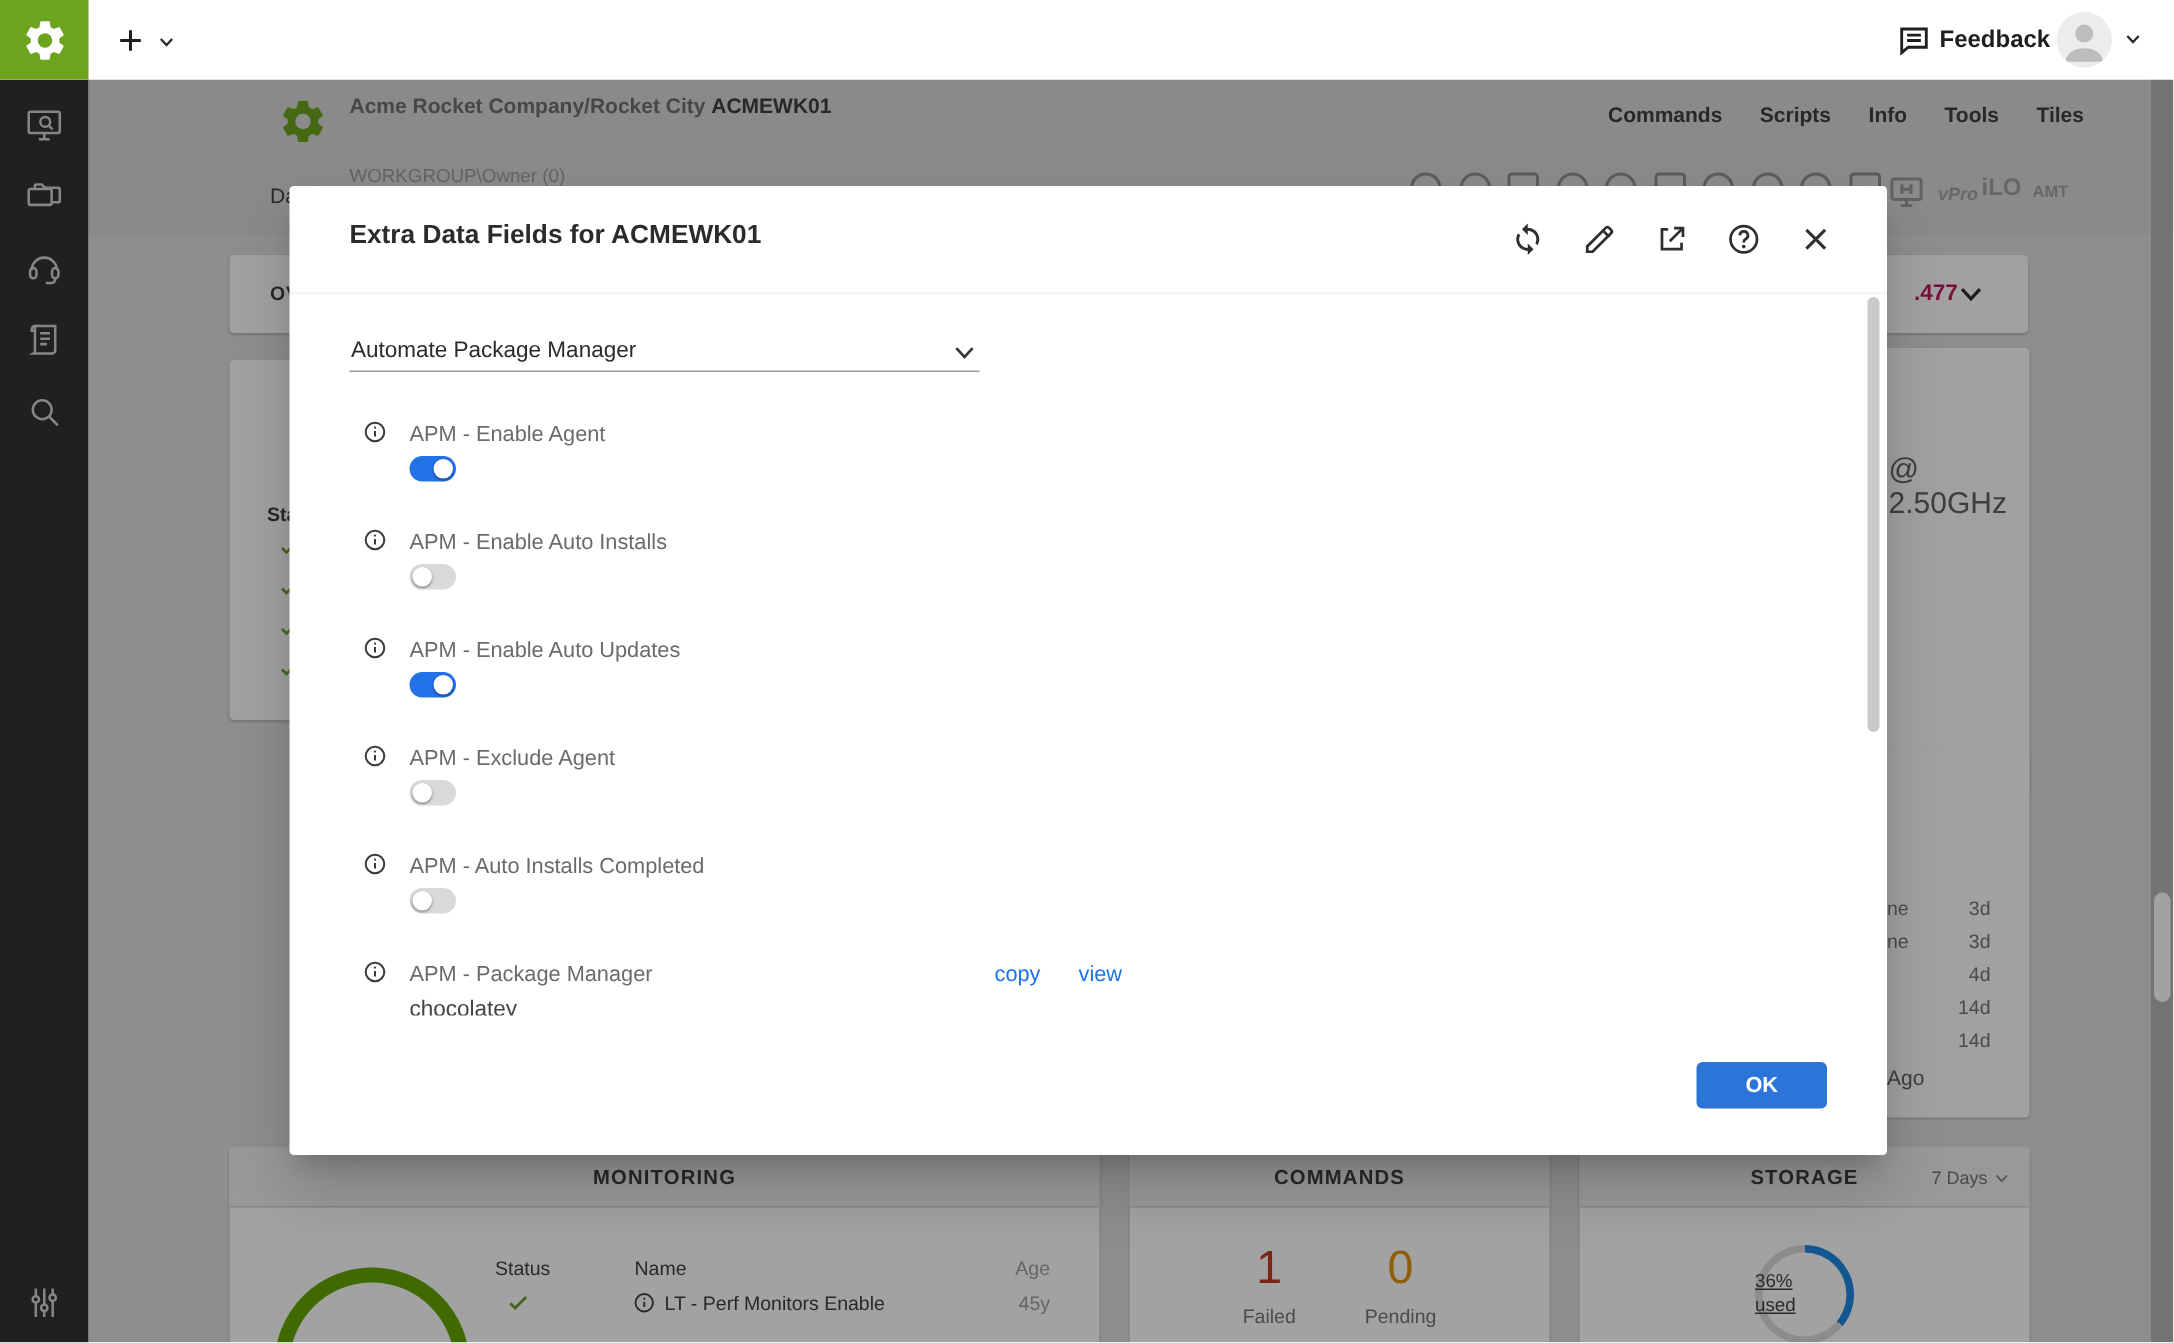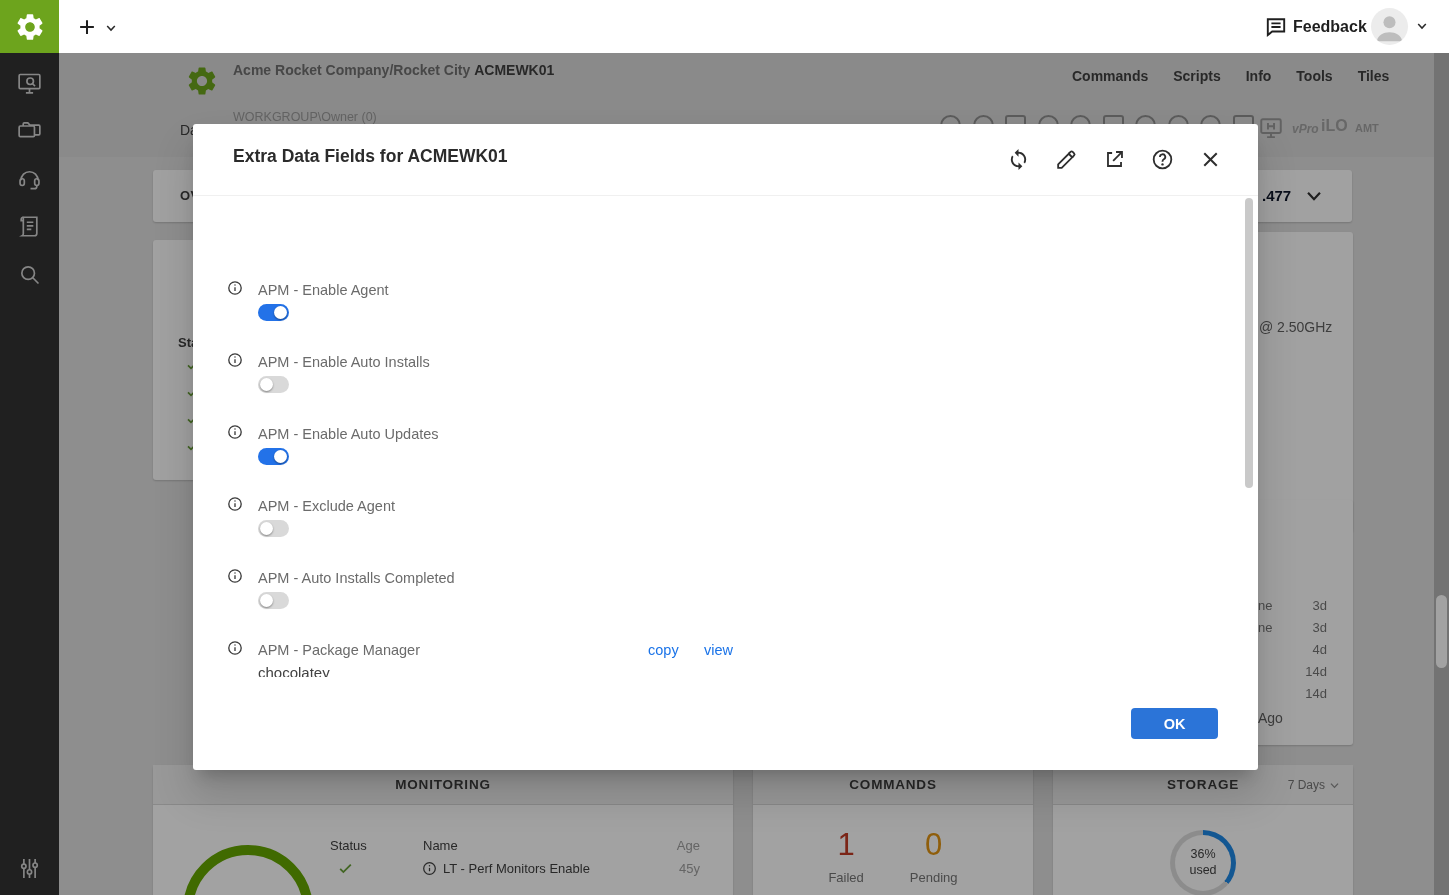--- a/index.html
+++ b/index.html
@@ -46,29 +46,29 @@
   .toolrow-shape { position:absolute; top:62px; width:21px; height:21px; border:2px solid #8f8f8f; cursor:pointer; }
   .shape-circle { border-radius:50%; }
   .shape-square { border-radius:3px; }
   .hwmon { position:absolute; left:1199px; top:62px; width:26px; height:26px; color:#9a9a9a; }
   .hwmon svg { width:26px; height:26px; }
   .hwbadge { position:absolute; font-weight:bold; color:#a2a2a2; }
   .card { position:absolute; background:#fcfcfc; border-radius:3px; box-shadow:0 1px 2px rgba(0,0,0,.18); }
   .ovtab  { left:94px; top:117px; width:110px; height:52px; }
   .ovtab span { position:absolute; left:27px; top:18px; font-size:13px; font-weight:bold; color:#3f3f3f; letter-spacing:.5px; }
   .verbox { left:1170px; top:117px; width:123px; height:52px; cursor:pointer; }
-  .verbox span { position:absolute; left:33px; top:17px; font-size:15px; font-weight:bold; color:#0f172a; }
+  .verbox span { position:absolute; left:47px; top:17px; font-size:15px; font-weight:bold; color:#be185d; }
   .verbox .chev { position:absolute; left:74px; top:15px; width:22px; height:22px; color:#2f2f2f; }
   .chev svg { width:100%; height:100%; }
   .leftcard { left:94px; top:187px; width:300px; height:240px; }
   .leftcard .sta { position:absolute; left:25px; top:95px; font-size:13px; font-weight:bold; color:#3f3f3f; }
   .leftcard .chk { position:absolute; left:32px; width:16px; height:16px; color:#689f38; }
   .chk svg { width:16px; height:16px; }
   .cpucard { left:1150px; top:179px; width:144px; height:300px; }
-  .cpucard .cpu { position:absolute; left:50px; top:87px; font-size:14px; color:#616161; }
+  .cpucard .cpu { position:absolute; left:50px; top:70px; font-size:20px; color:#616161; }
   .rlcard { left:1150px; top:447px; width:144px; height:245px; }
   .rlcard .rrow { position:absolute; left:0; width:144px; height:16px; font-size:13px; color:#757575; }
   .rlcard .rrow .t { position:absolute; left:49px; }
   .rlcard .rrow .a { position:absolute; left:80px; width:38px; text-align:right; }
   .rlcard .ago { position:absolute; left:49px; top:210px; font-size:14px; color:#616161; }
 
   .panel { position:absolute; background:#fdfdfd; border-radius:3px; box-shadow:0 1px 2px rgba(0,0,0,.18); height:230px; }
   .panel-h { position:absolute; left:0; top:0; right:0; height:40px; background:#efefef; border-bottom:1px solid #d6d6d6;
              display:flex; align-items:center; justify-content:center; font-size:13.5px; font-weight:bold; color:#3f3f3f;
              letter-spacing:.8px; }
@@ -90,38 +90,38 @@
   .cmdlbl { font-size:13px; color:#757575; margin-top:7px; }
   .failed .cmdnum { color:#c13a25; }
   .pending .cmdnum { color:#e09312; }
   .stocard { left:994px; top:712px; width:300px; }
   .storange { position:absolute; right:12px; top:13px; display:flex; align-items:center; gap:3px; cursor:pointer;
               font-size:12px; font-weight:normal; color:#757575; letter-spacing:0; }
   .storange .chev { width:13px; height:13px; color:#8a8a8a; }
   .stogauge { position:absolute; left:117px; top:65px; width:66px; height:66px; border-radius:50%;
               background:conic-gradient(#1e88e5 calc(var(--pct)*1%), #dcdcdc 0); }
   .stogauge::after { content:""; position:absolute; left:5px; top:5px; width:56px; height:56px; border-radius:50%; background:#fdfdfd; }
-  .stotext { position:absolute; left:0; top:16px; width:66px; text-align:center; font-size:12.5px; color:#424242; z-index:2; line-height:16px; }
+  .stotext { position:absolute; left:0; top:16px; width:66px; font-size:12.5px; color:#424242; z-index:2; line-height:16px;text-decoration:underline; }
 
   .pagescroll { position:absolute; left:1375px; top:0; width:15px; height:842px; background:#b5b5b5; }
   .pagescroll .thumb { position:absolute; left:2px; top:542px; width:11px; height:73px; background:#fdfdfd; border-radius:6px; cursor:pointer; }
 
   
   .overlay { position:absolute; left:0; top:53px; width:1449px; height:842px; background:rgba(0,0,0,.36); z-index:10; }
   .modal { position:absolute; left:193px; top:124px; width:1065px; height:646px; background:#fff; border-radius:3px;
            box-shadow:0 11px 15px -7px rgba(0,0,0,.2), 0 24px 38px 3px rgba(0,0,0,.14); z-index:40; }
   .m-title { position:absolute; left:40px; top:22px; font-size:17.5px; font-weight:bold; color:#2b2b2b; }
   .m-hdrline { position:absolute; left:0; top:71px; width:1065px; height:1px; background:#f0f0f0; }
   .m-iconbtn { position:absolute; top:18px; width:34px; height:34px; display:flex; align-items:center; justify-content:center;
                color:#2e2e2e; cursor:pointer; }
   .m-iconbtn svg { width:23px; height:23px; }
   .m-select { position:absolute; left:40px; top:96px; width:420px; height:28px; border-bottom:1px solid #9a9a9a; cursor:pointer; }
   .m-select .val { position:absolute; left:1px; top:5px; font-size:15px; color:#2b2b2b; }
   .m-select .chev { position:absolute; right:0; top:5px; width:20px; height:20px; color:#3a3a3a; }
-  .m-fields { position:absolute; left:0; top:134px; width:1053px; height:419px; overflow:hidden; }
+  .m-fields { position:absolute; left:15px; top:134px; width:1053px; height:419px; overflow:hidden; }
   .frow { position:absolute; left:0; width:1053px; height:46px; }
   .f-info { position:absolute; left:34px; top:-2px; width:19px; height:19px; color:#3a3a3a; cursor:pointer; }
   .f-info svg { width:16px; height:16px; }
   .f-label { position:absolute; left:65px; top:0; font-size:14.5px; color:#6b6b6b; }
   .toggle { position:absolute; left:65px; top:22px; width:31px; height:17px; border-radius:9px; background:#d9d9d9; cursor:pointer; }
   .toggle::after { content:""; position:absolute; left:2px; top:2px; width:13px; height:13px; border-radius:50%;
                    background:#fff; box-shadow:0 1px 2px rgba(0,0,0,.4); }
   .toggle.on { background:#2372e8; }
   .toggle.on::after { left:16px; }
   .f-value { position:absolute; left:65px; top:22px; font-size:15px; color:#424242; }
@@ -453,20 +453,28 @@
       </span>
     </div>
     <div class="m-iconbtn" style="left:1000px">
       <span>
         <svg viewBox="0 0 24 24" fill="none" stroke="currentColor" stroke-width="2.1">
             <path d="M5.5 5.5l13 13M18.5 5.5l-13 13"></path>
           </svg>
       </span>
     </div>
 
+    <div class="m-select">
+      <span class="val">Automate Package Manager</span>
+      <span class="chev">
+        <svg viewBox="0 0 24 24" fill="none" stroke="currentColor" stroke-width="2.2">
+            <path d="M5.5 8.5l6.5 7 6.5-7"></path>
+          </svg>
+      </span>
+    </div>
 
     <div class="m-fields">
       <div class="frow" style="top:24px">
         <span class="f-info">
             <svg viewBox="0 0 24 24" fill="none" stroke="currentColor" stroke-width="2">
               <circle cx="12" cy="12" r="9.3"></circle>
               <path d="M12 11v5.4"></path>
               <circle cx="12" cy="7.6" r="1.15" fill="currentColor" stroke="none"></circle>
             </svg>
           </span>

